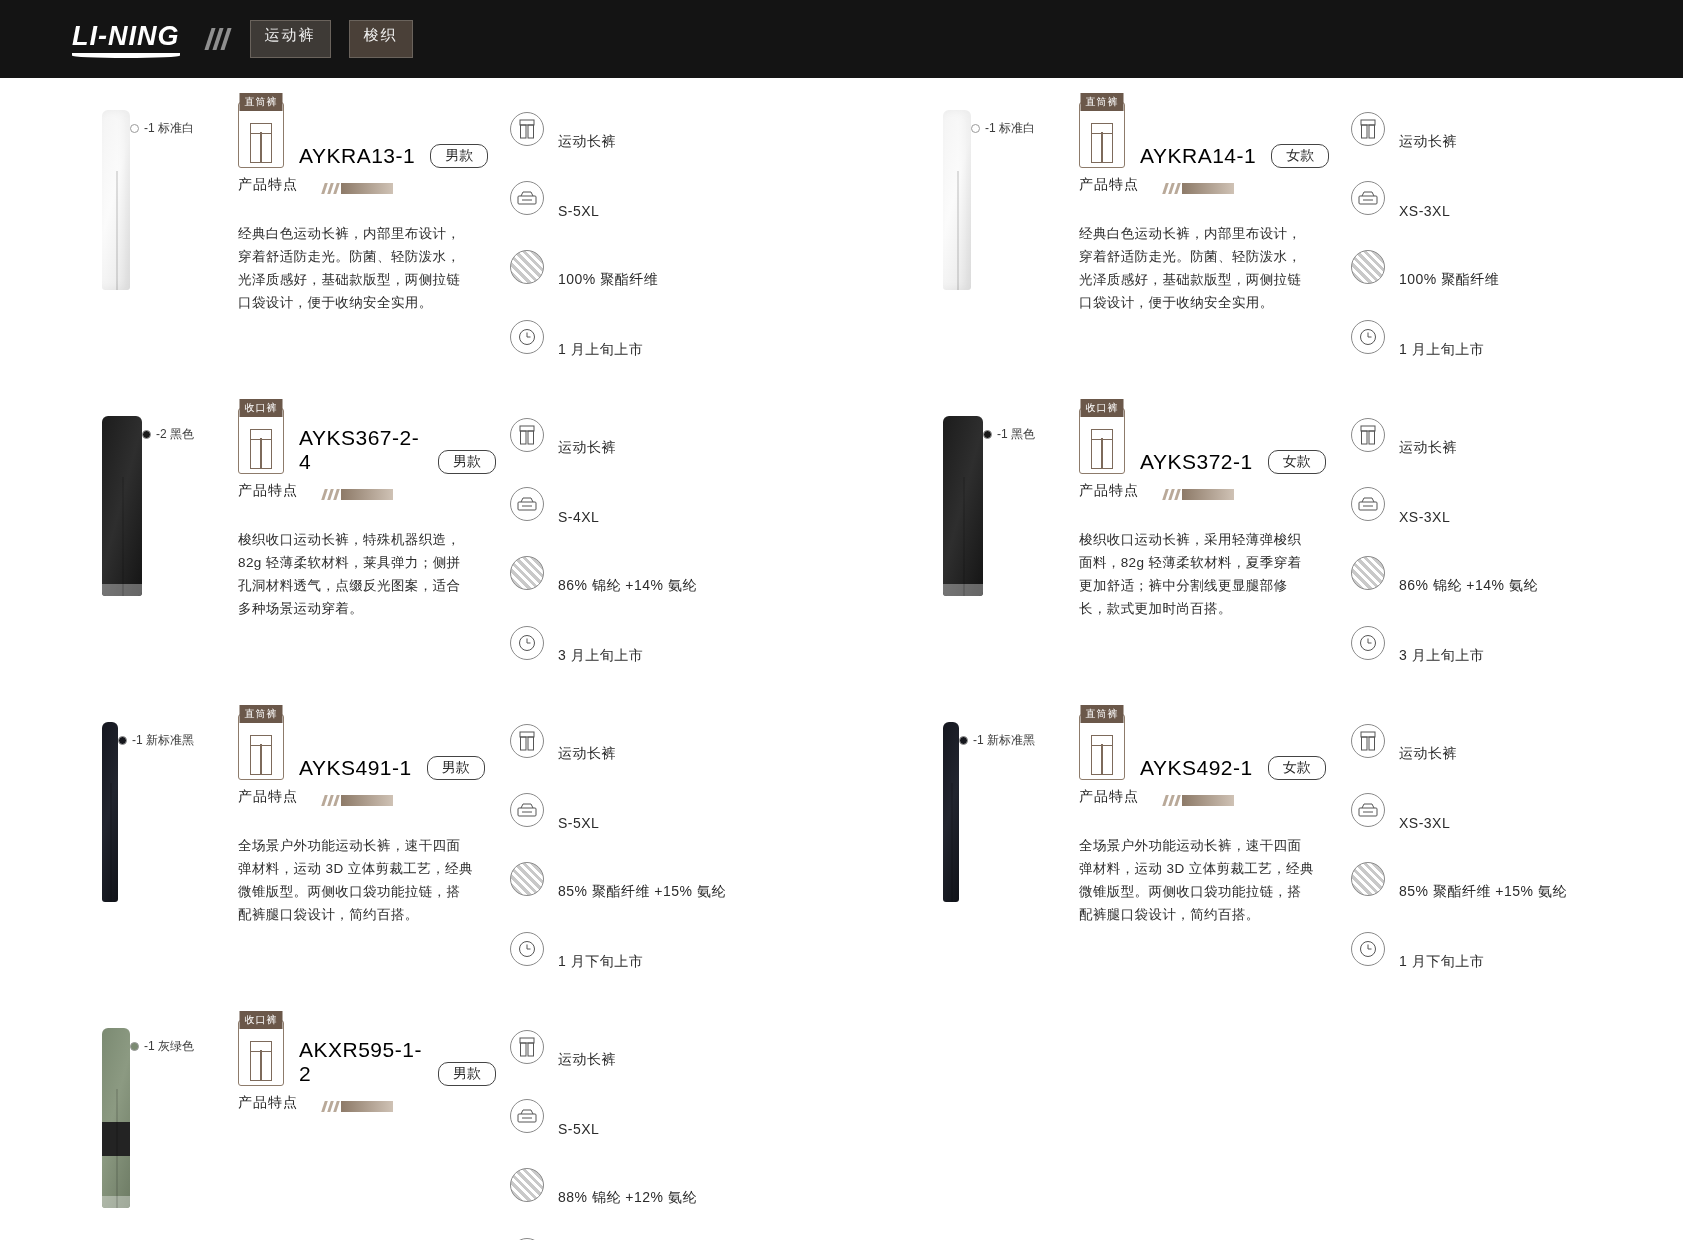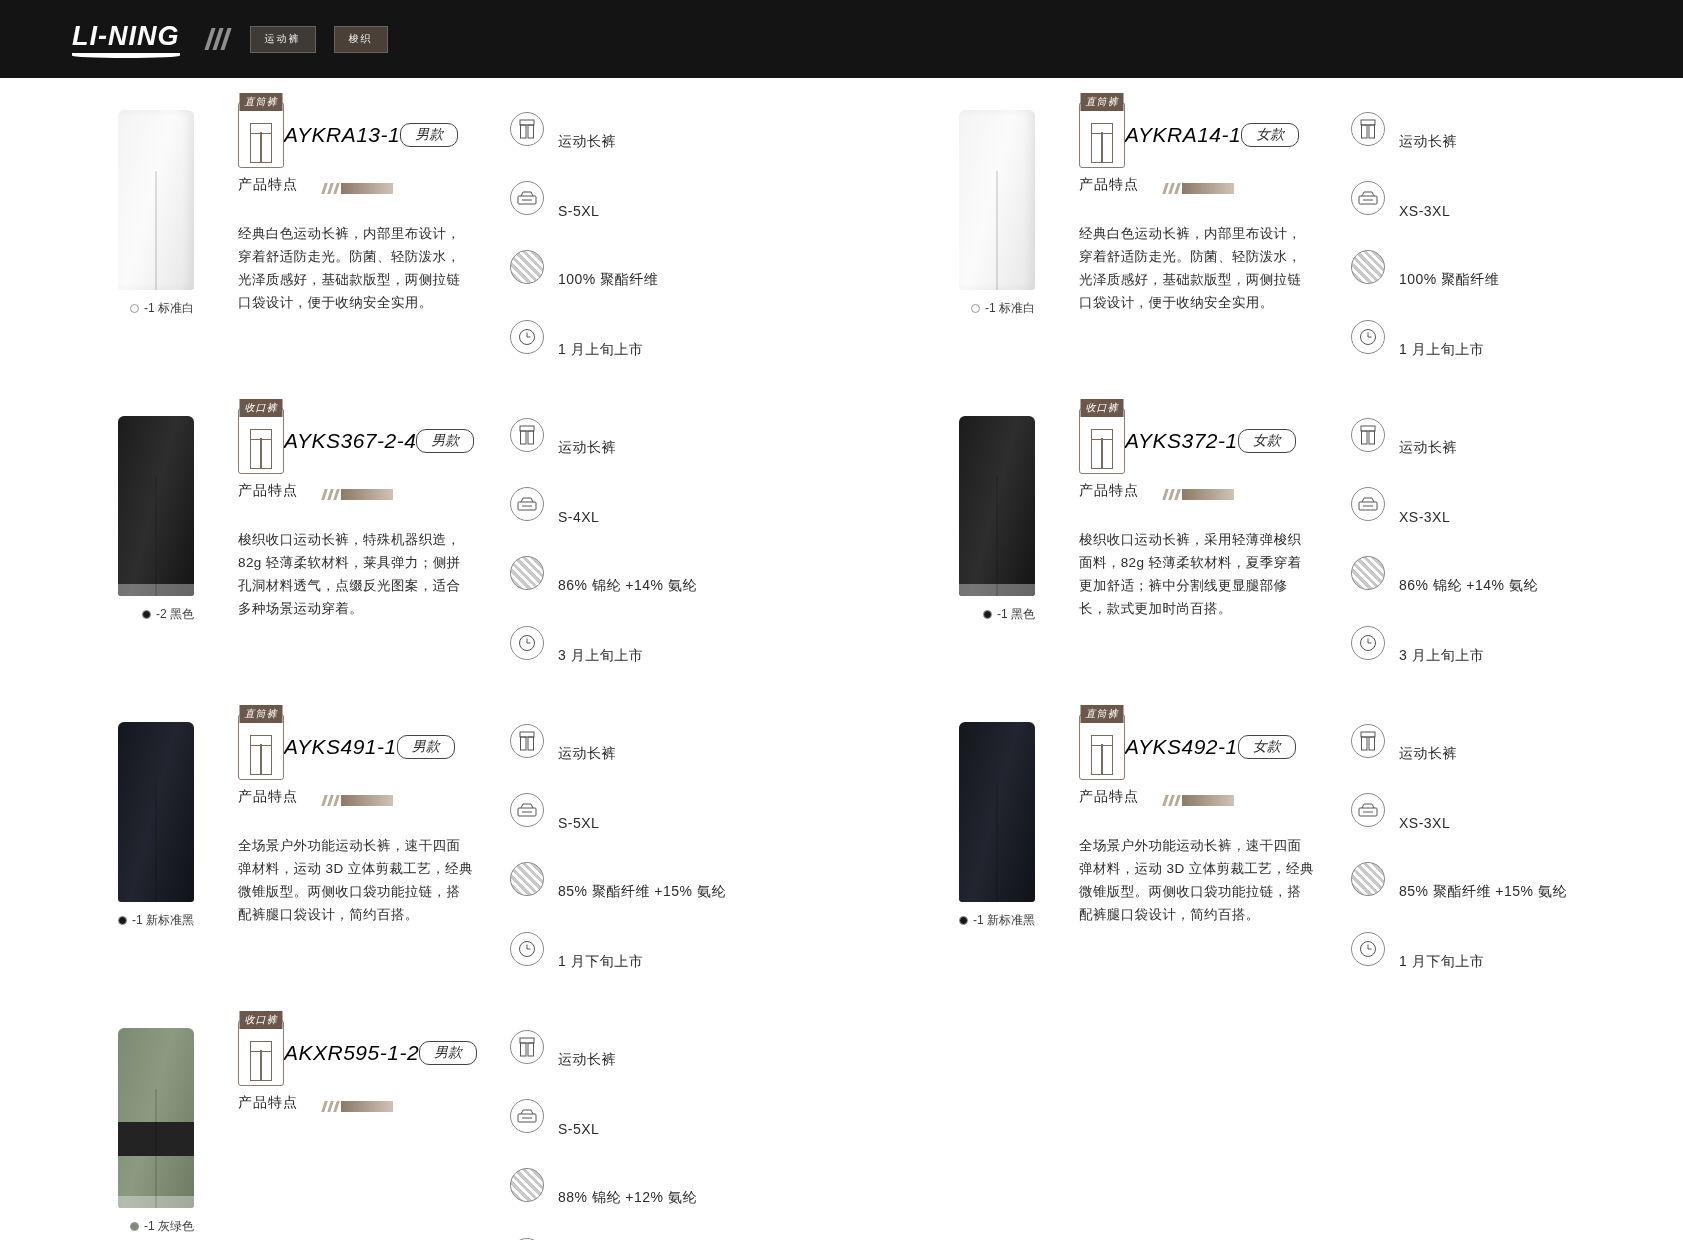--- a/index.html
+++ b/index.html
@@ -37,22 +37,22 @@
     left:0; bottom:0; width:100%; height:5px;
     background:#ffffff;
     border-radius:0 0 50% 50%;
   }
   .slashes { display:flex; gap:4px; margin-left:10px; margin-right:4px;}
   .slashes i {
     display:block;width:4px;height:22px;background:#8f8f8f;
     transform:skewX(-18deg);
   }
   .tag {
-    padding:5px 14px 6px;
-    font-size:10px;
+    padding:5px 14px 12px;
+    font-size:15px;
     color:#efefef;
     background:#3e3a36;
     border:1px solid #6a635c;
     letter-spacing:2px;
   }
   .tag.alt { background:#4a4038; }
 
   
   .sheet { padding:0; }
   .row {
@@ -68,21 +68,21 @@
 
   
   .photos {
     width:238px;
     display:flex;
     justify-content:center;
     gap:8px;
     padding-left:58px;
     padding-top:14px;
   }
-  .photo-wrap { width:92px; display:flex; flex-direction:column; align-items:flex-end; }
+  .photo-wrap { width:92px; display:flex; flex-direction:row; align-items:flex-start; }
   .pant {
     width:76px; height:180px;
     position:relative;
     border-radius:6px 6px 3px 3px;
   }
   .pant::after{
     content:"";
     position:absolute;
     left:49%; top:34%;
     width:2px; height:66%;
@@ -104,21 +104,21 @@
     border-radius:0 0 4px 4px;
   }
   .swatch-line {
     margin-top:10px; font-size:12px; color:#3a3a3a;
     display:flex; align-items:center; gap:5px; white-space:nowrap;
   }
   .dot { width:9px;height:9px;border-radius:50%;display:inline-block;border:1px solid #9a9a9a;}
 
   
   .info { width:258px; padding-top:6px; }
-  .title-line { display:flex; align-items:center; gap:0;font-style:italic; }
+  .title-line { display:flex; align-items:flex-end; gap:15px; }
   .icon-box {
     width:46px;height:66px;border:1px solid #8d7b6b;border-radius:3px;
     position:relative; flex:none;
     display:flex; align-items:flex-end; justify-content:center;
     padding-bottom:4px;
   }
   .icon-box .cat {
     position:absolute; top:-10px; left:50%; transform:translateX(-50%);
     background:#6b584a; color:#fff; font-size:10px; padding:2px 5px;
     white-space:nowrap; letter-spacing:1px;

